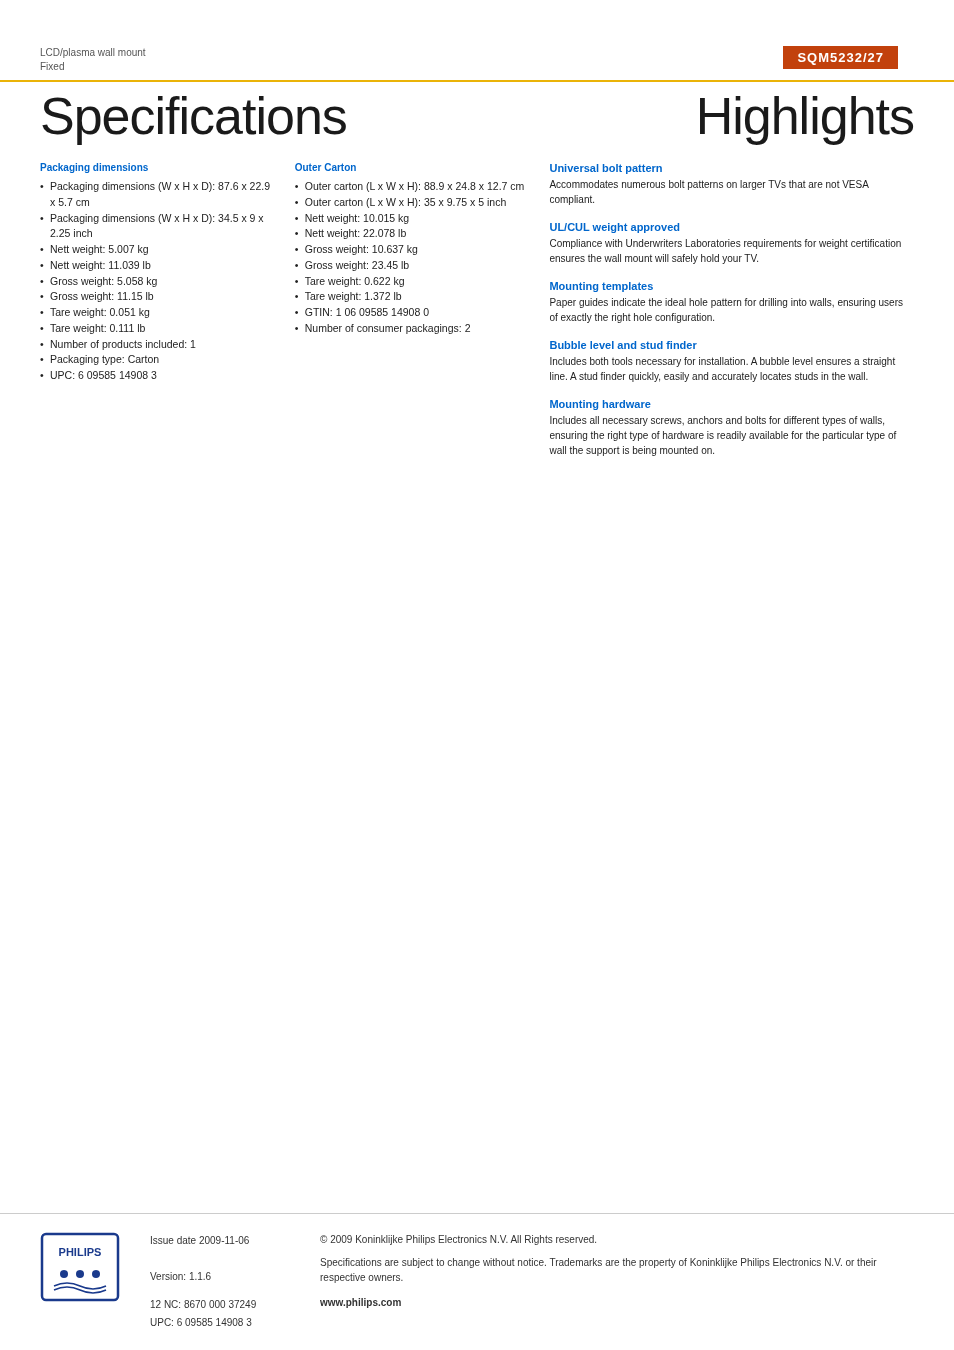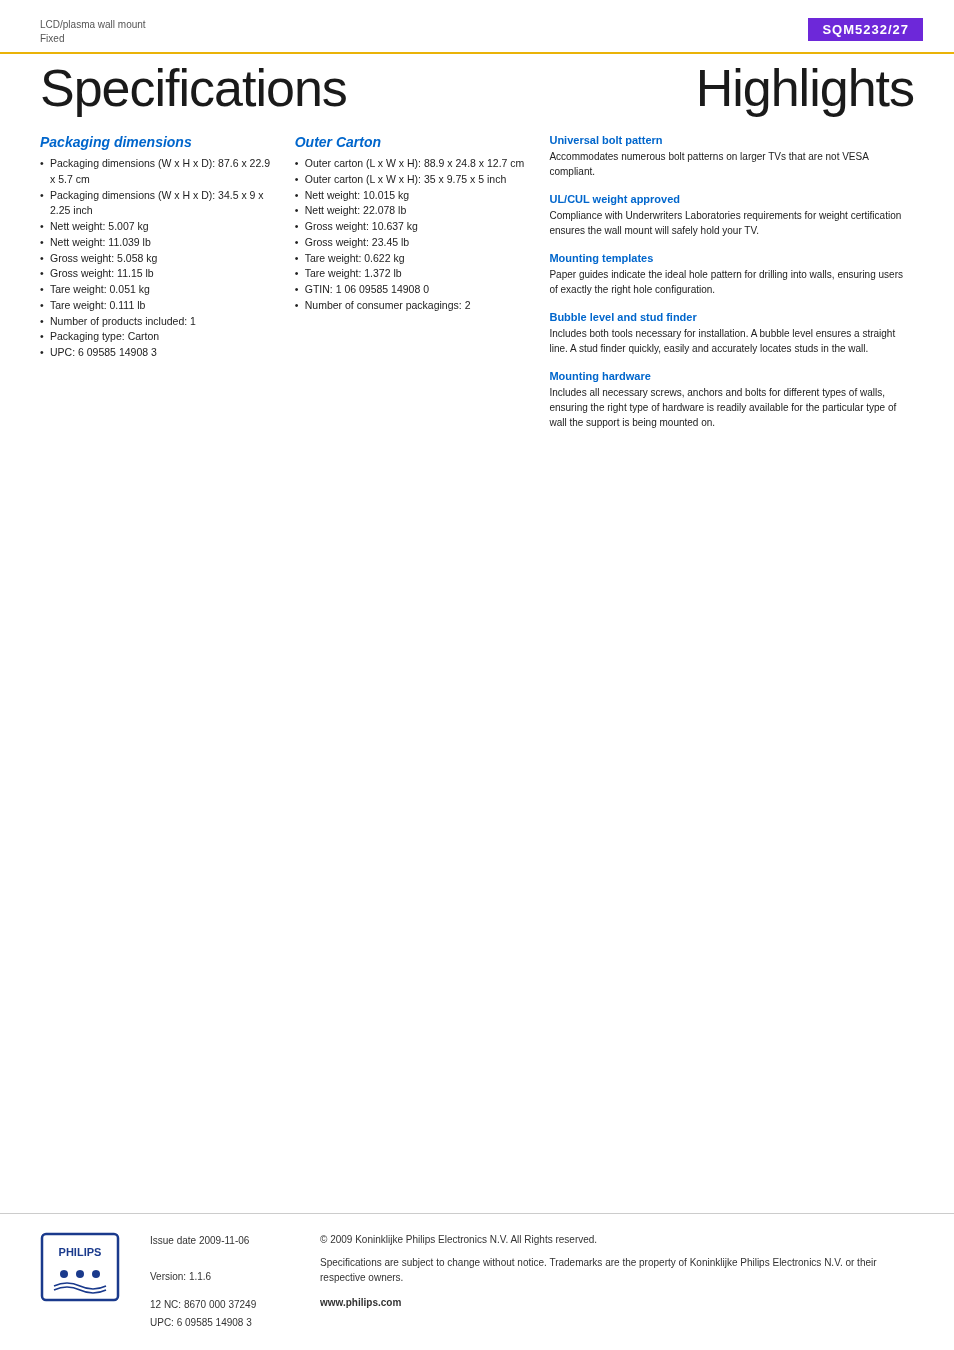--- a/index.html
+++ b/index.html
@@ -10,29 +10,30 @@
       font-family: Arial, Helvetica, sans-serif;
       font-size: 11px;
       color: #222;
     }
 
     
     .header {
       display: flex;
       justify-content: space-between;
       align-items: flex-start;
-      padding: 18px 31px 0 40px;
+      padding: 18px 56px 0 40px;
+      margin-top: 28px;
     }
     .header-left {
       font-size: 10px;
       color: #555;
       line-height: 1.4;
     }
     .model-badge {
-      background: #6d28d9;
+      background: #c2410c;
       color: #fff;
       font-size: 13px;
       font-weight: bold;
       padding: 4px 14px;
       letter-spacing: 1px;
       text-align: center;
     }
 
     
     .title-row {
@@ -77,26 +78,25 @@
       flex: 1;
     }
 
     
     .highlights-area {
       flex: 0 0 44%;
       padding-left: 20px;
     }
 
     .section-title {
-      font-size: 14px;
+      font-size: 10px;
       font-weight: bold;
       color: #0066cc;
       margin-bottom: 6px;
       margin-top: 0;
-      font-style: italic;
     }
 
     .spec-list {
       list-style: none;
       padding: 0;
       margin: 0 0 16px 0;
     }
     .spec-list li {
       font-size: 10.5px;
       line-height: 1.5;

